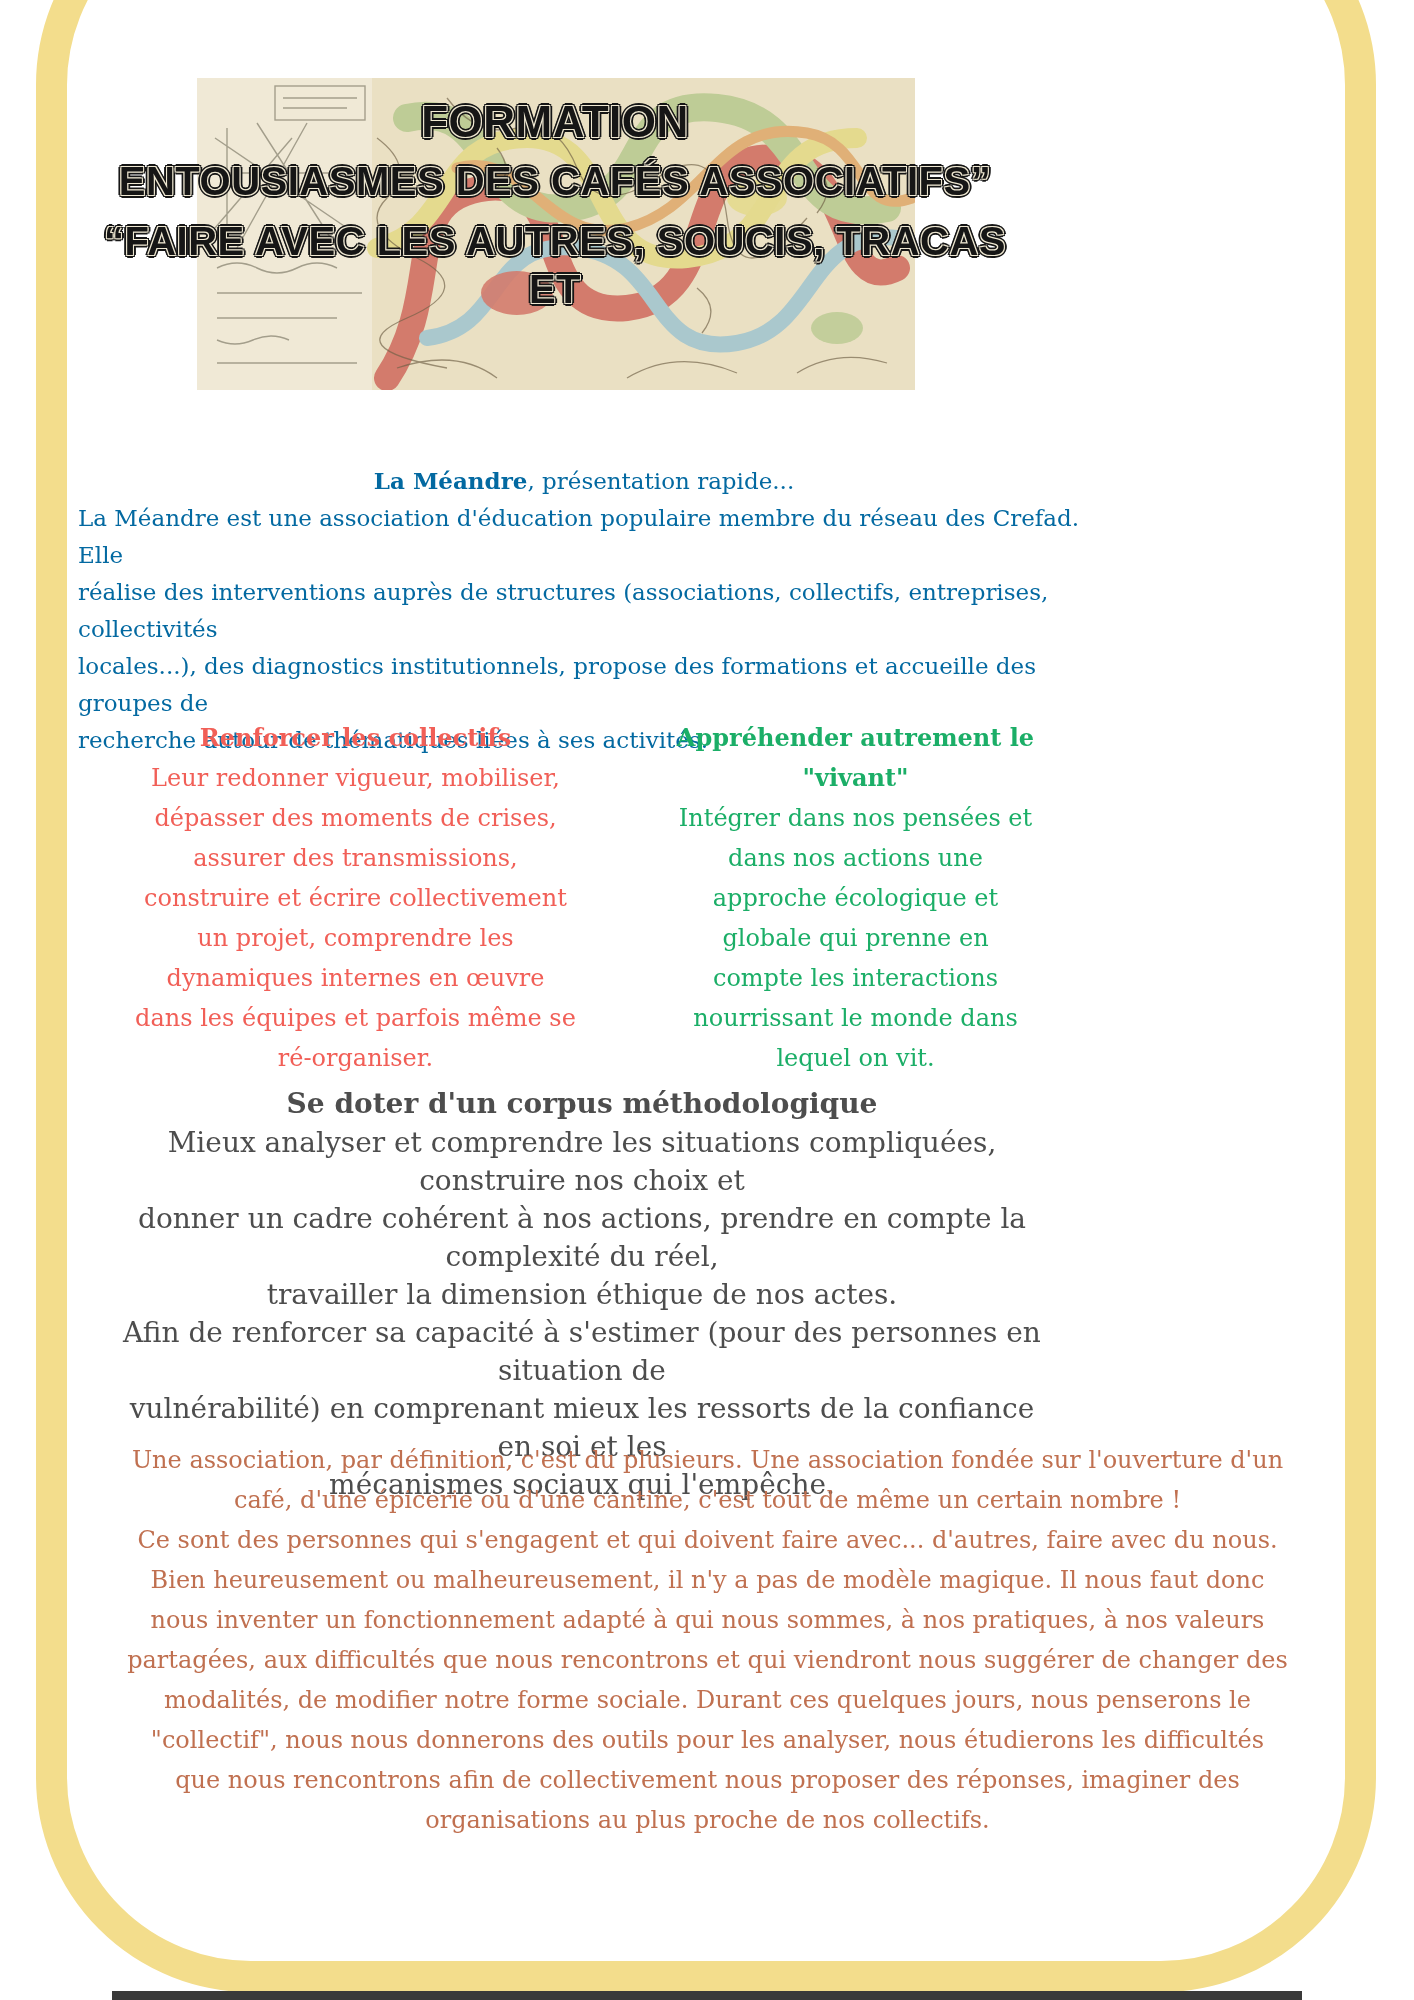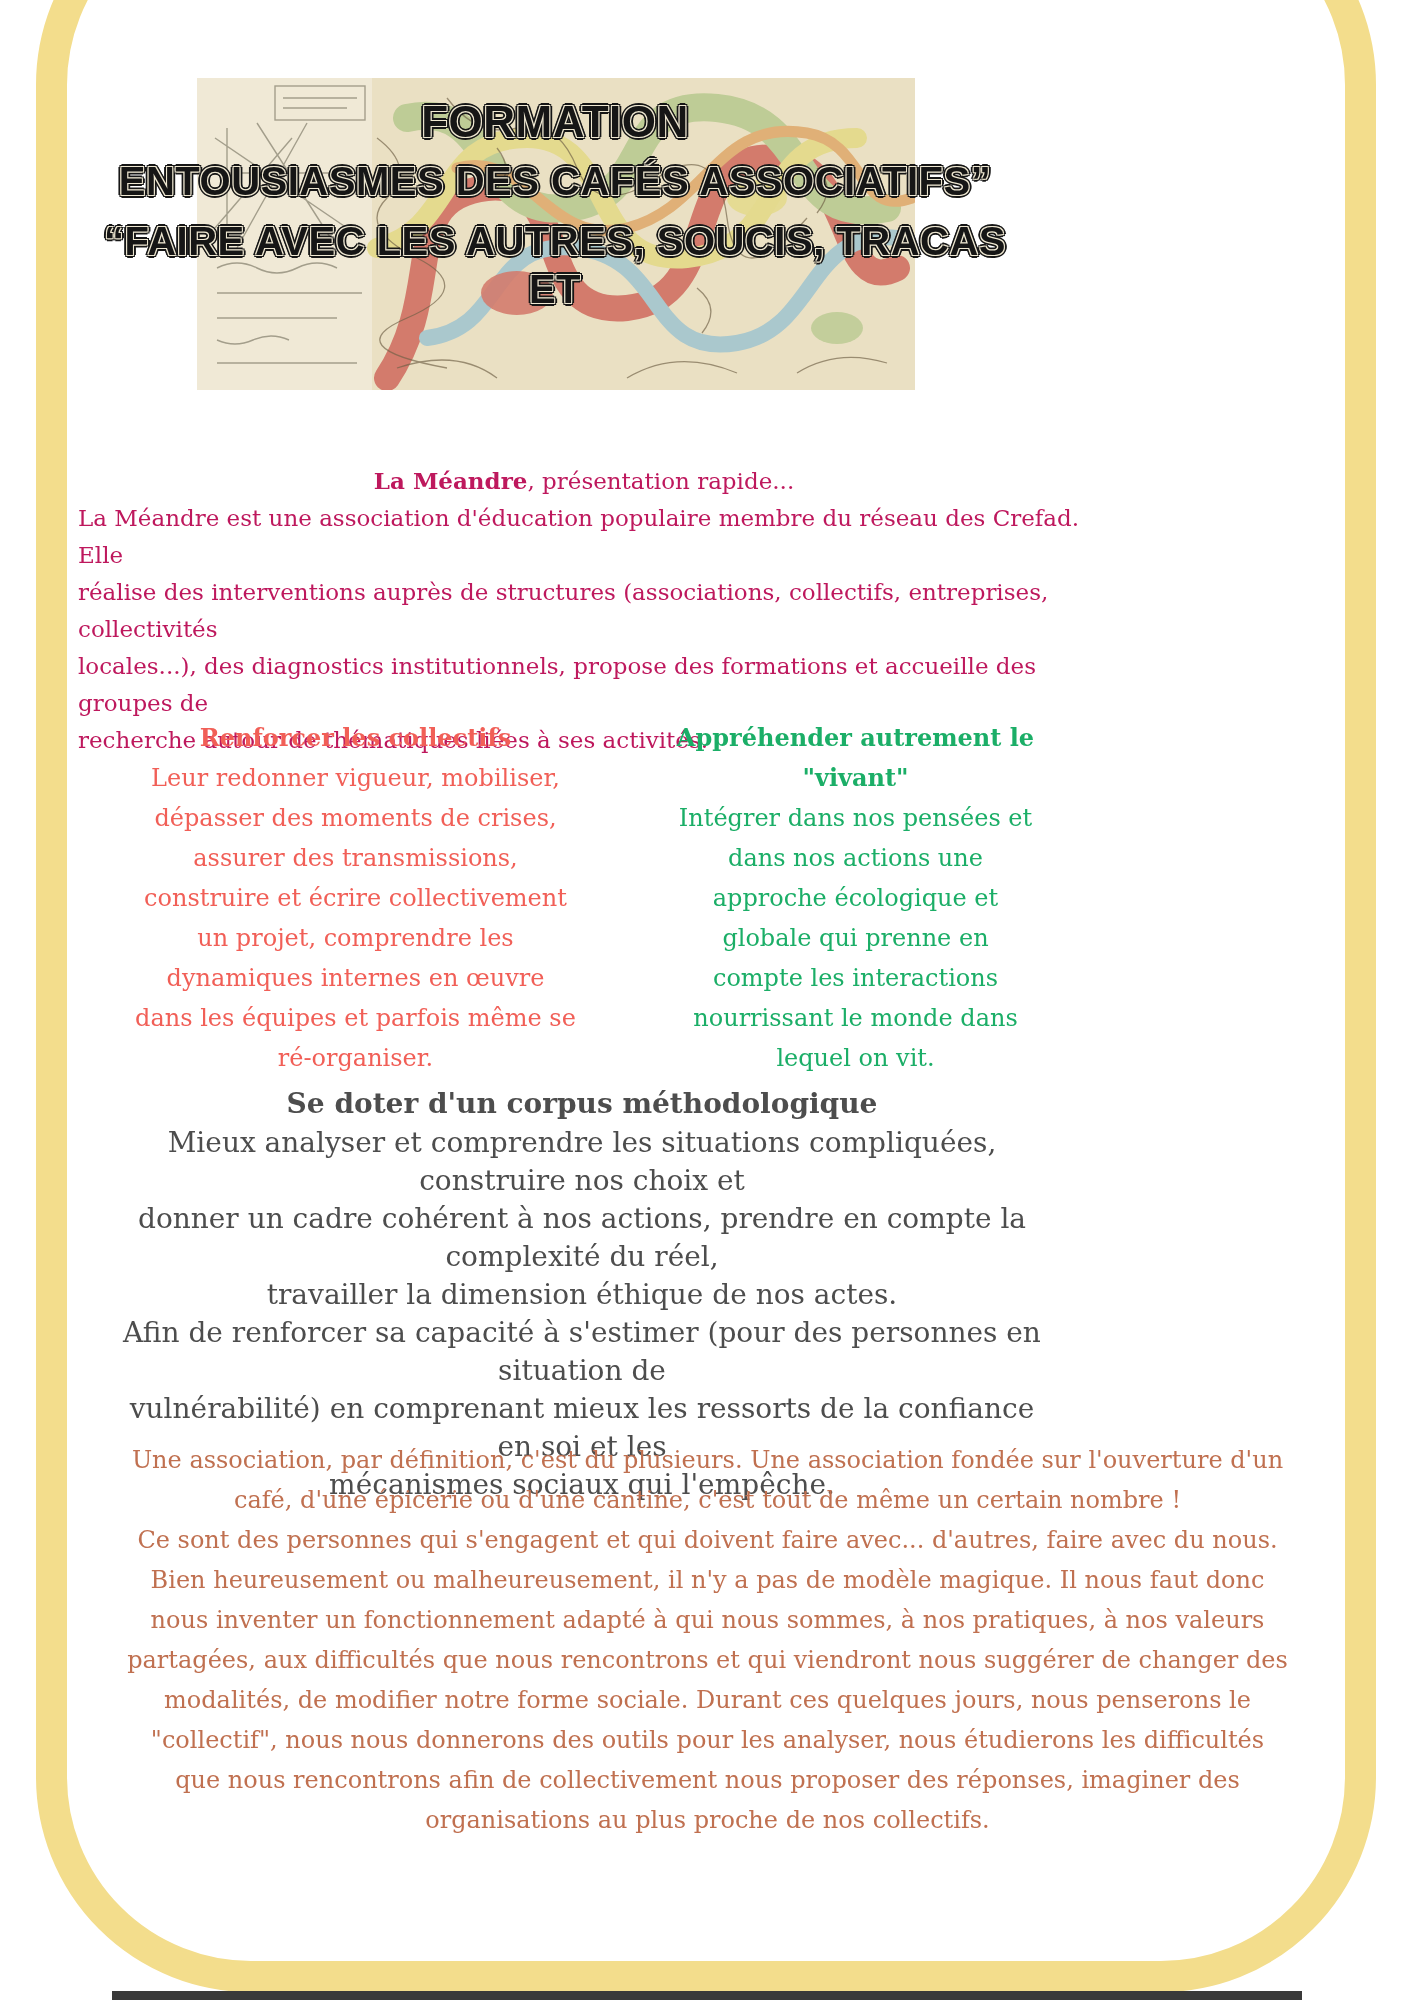--- a/index.html
+++ b/index.html
@@ -157,21 +157,21 @@
       <path d="M300,70 q20,25 -5,45 M500,210 q25,20 5,45 M620,90 q20,20 0,45"></path>
     </g>
   </svg>
 
   <div class="title-overlay">
     <div class="title-line title-1">FORMATION</div>
     <div class="title-line title-3">ENTOUSIASMES DES CAFÉS ASSOCIATIFS”</div>
     <div class="title-line title-2">“FAIRE AVEC LES AUTRES, SOUCIS, TRACAS ET</div>
   </div>
 
-  <div class="intro" style="color: #be185d;">
+  <div class="intro" style="color: #0369a1;">
     <div class="intro-heading">
       <span class="bold">La Méandre</span><span>, présentation rapide...</span>
     </div>
     <div class="preline">La Méandre est une association d'éducation populaire membre du réseau des Crefad. Elle
 réalise des interventions auprès de structures (associations, collectifs, entreprises, collectivités
 locales...), des diagnostics institutionnels, propose des formations et accueille des groupes de
 recherche autour de thématiques liées à ses activités.</div>
   </div>
 
   <div class="columns">

